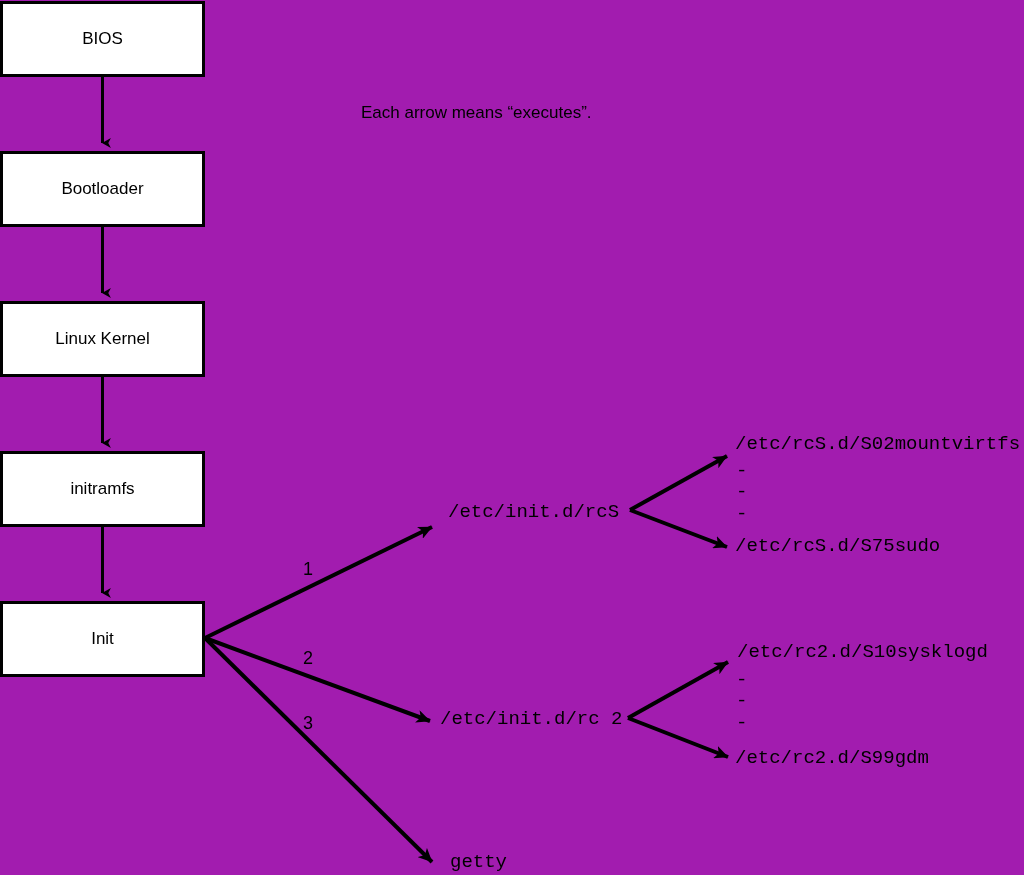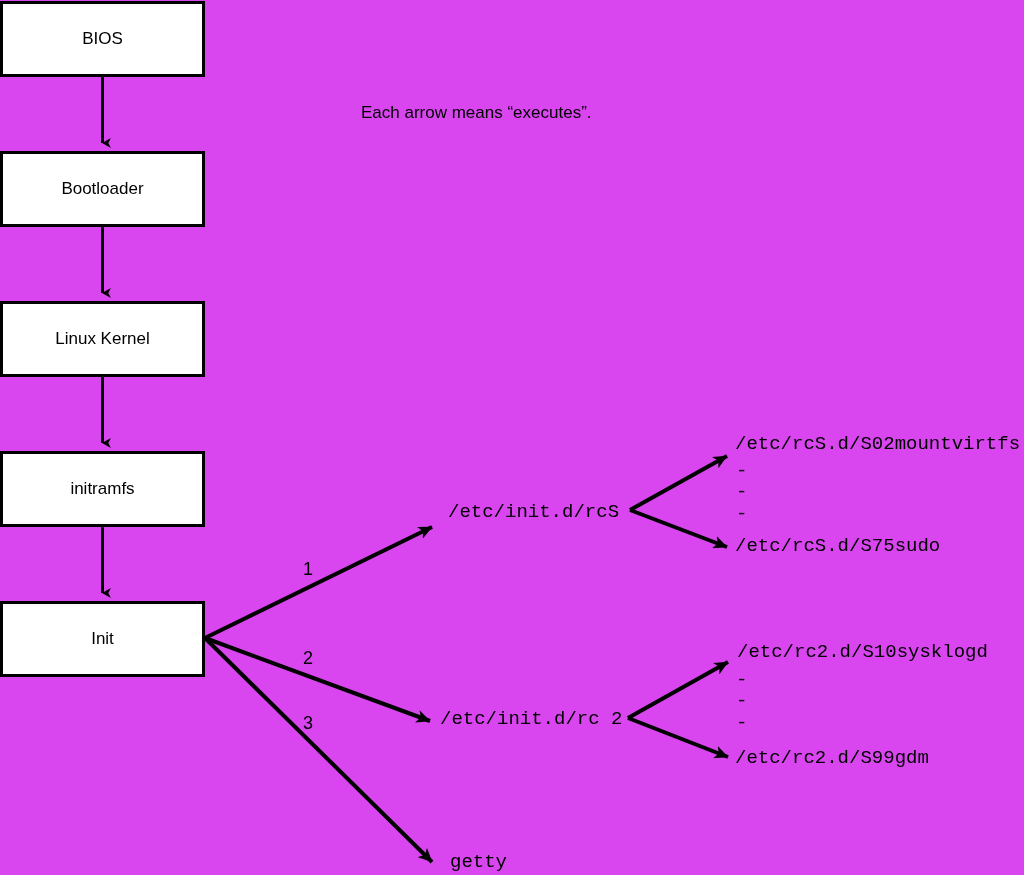--- a/index.html
+++ b/index.html
@@ -5,21 +5,21 @@
 <style>
   html, body {
     margin: 0;
     padding: 0;
     background: #ffffff;
   }
   #canvas {
     position: relative;
     width: 1024px;
     height: 875px;
-    background: #d946ef;
+    background: #a21caf;
     overflow: hidden;
     font-family: "Liberation Sans", sans-serif;
   }
   #diagram-svg {
     position: absolute;
     left: 0;
     top: 0;
     width: 1024px;
     height: 875px;
   }

